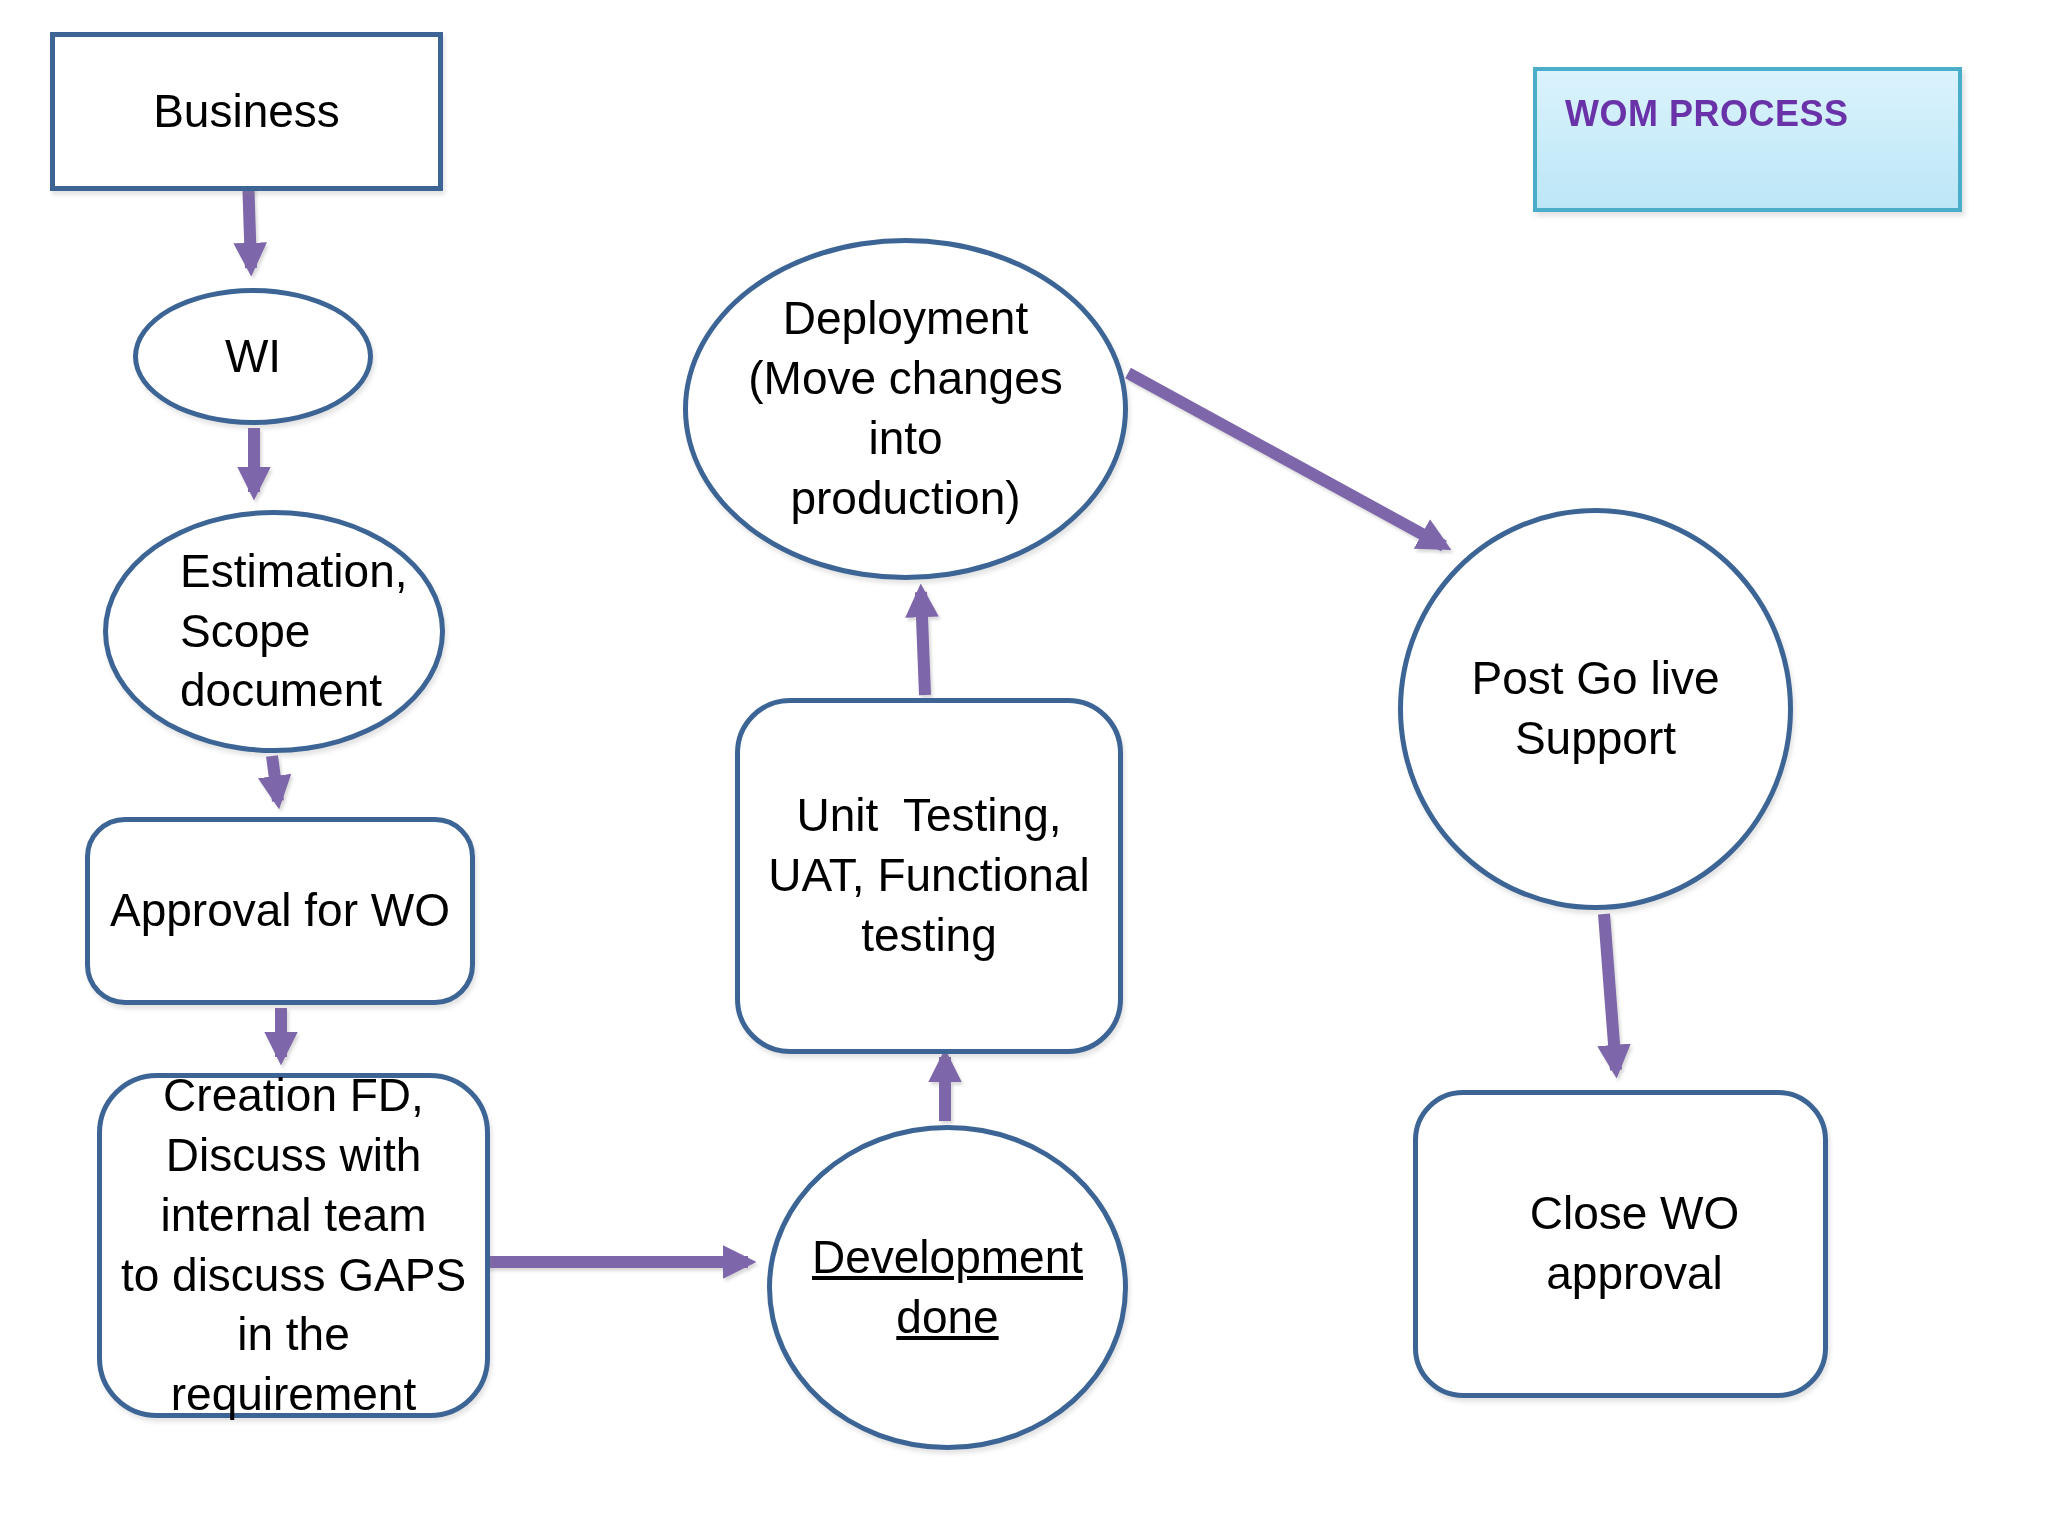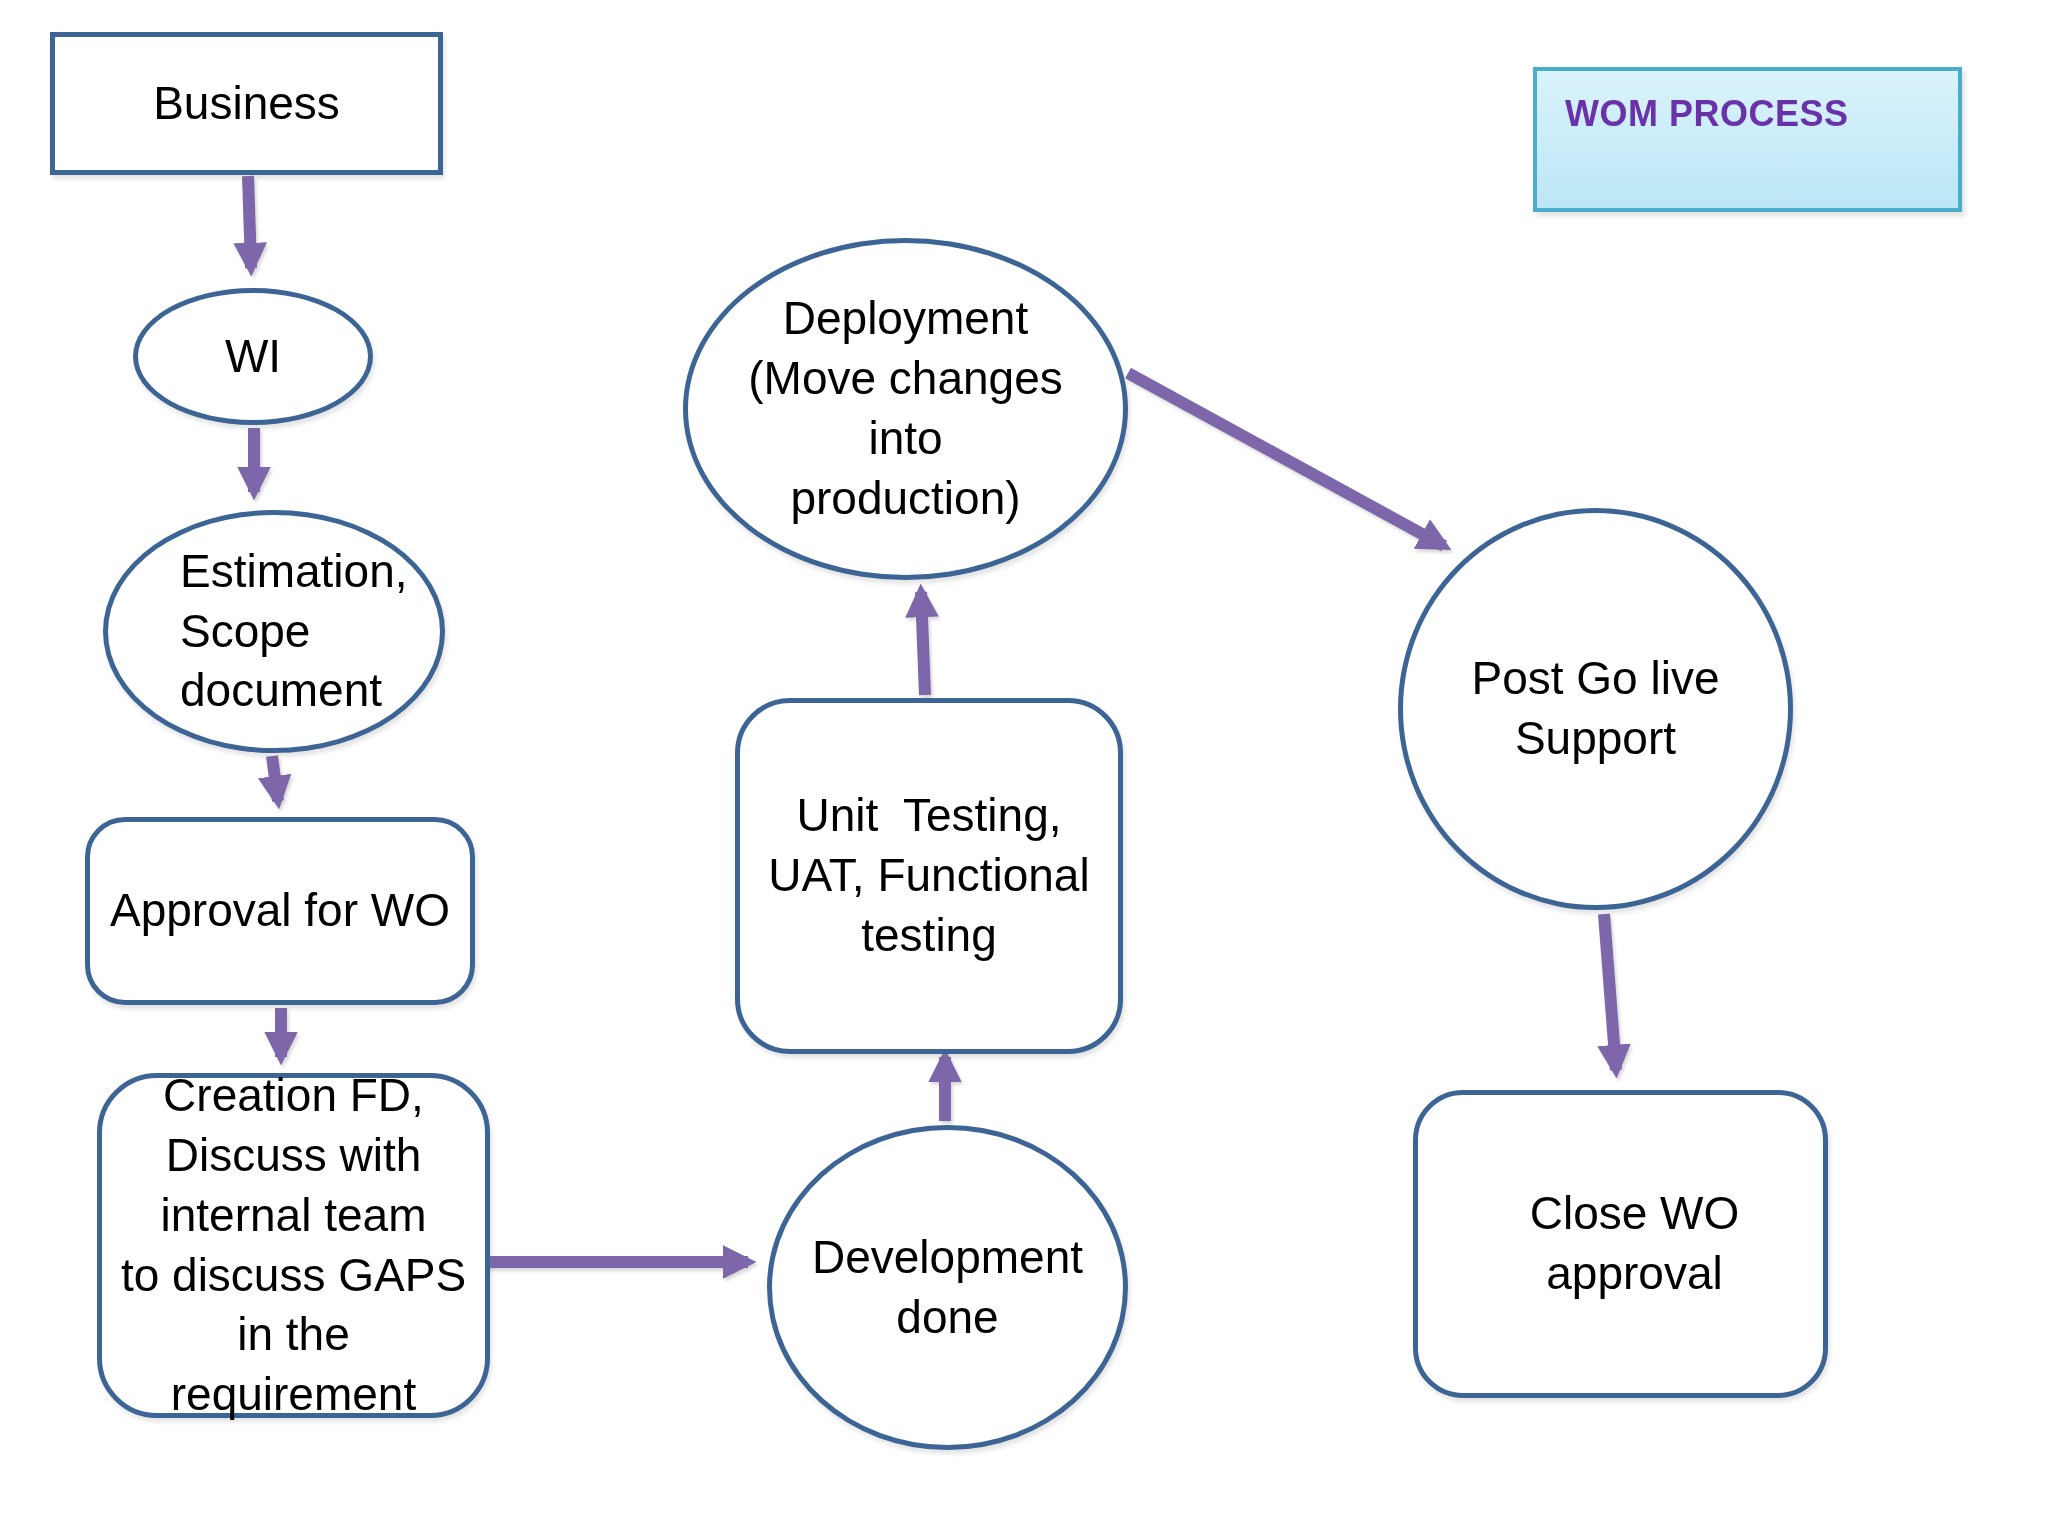--- a/index.html
+++ b/index.html
@@ -94,21 +94,21 @@
     <line x1="945" y1="1121" x2="945" y2="1057" marker-end="url(#ah)"></line>
     <line x1="925" y1="695" x2="921" y2="592" marker-end="url(#ah)"></line>
     <line x1="1128" y1="373" x2="1444" y2="546" marker-end="url(#ah)"></line>
     <line x1="1604" y1="914" x2="1616" y2="1070" marker-end="url(#ah)"></line>
   </svg>
 
   <div class="title-box" style="left:1533px;top:67px;width:429px;height:145px;">
     <span class="title-text">WOM PROCESS</span>
   </div>
 
-  <div class="node" style="left:50px;top:32px;width:393px;height:143px;">
+  <div class="node" style="left:50px;top:32px;width:393px;height:159px;">
     <span class="label">Business</span>
   </div>
 
   <div class="node ellipse" style="left:133px;top:288px;width:240px;height:137px;">
     <span class="label">WI</span>
   </div>
 
   <div class="node ellipse left-text" style="left:103px;top:510px;width:342px;height:243px;">
     <span class="label">Estimation,
 Scope
@@ -121,21 +121,21 @@
 
   <div class="node r60" style="left:97px;top:1073px;width:393px;height:345px;">
     <span class="label">Creation FD,
 Discuss with
 internal team
 to discuss GAPS
 in the
 requirement</span>
   </div>
 
-  <div class="node ellipse" style="left:767px;top:1125px;width:361px;height:325px;">
+  <div class="node ellipse" style="left:767px;top:1125px;width:361px;height:325px;text-decoration:underline;">
     <span class="label">Development
 done</span>
   </div>
 
   <div class="node r55" style="left:735px;top:698px;width:388px;height:356px;">
     <span class="label">Unit  Testing,
 UAT, Functional
 testing</span>
   </div>
 

